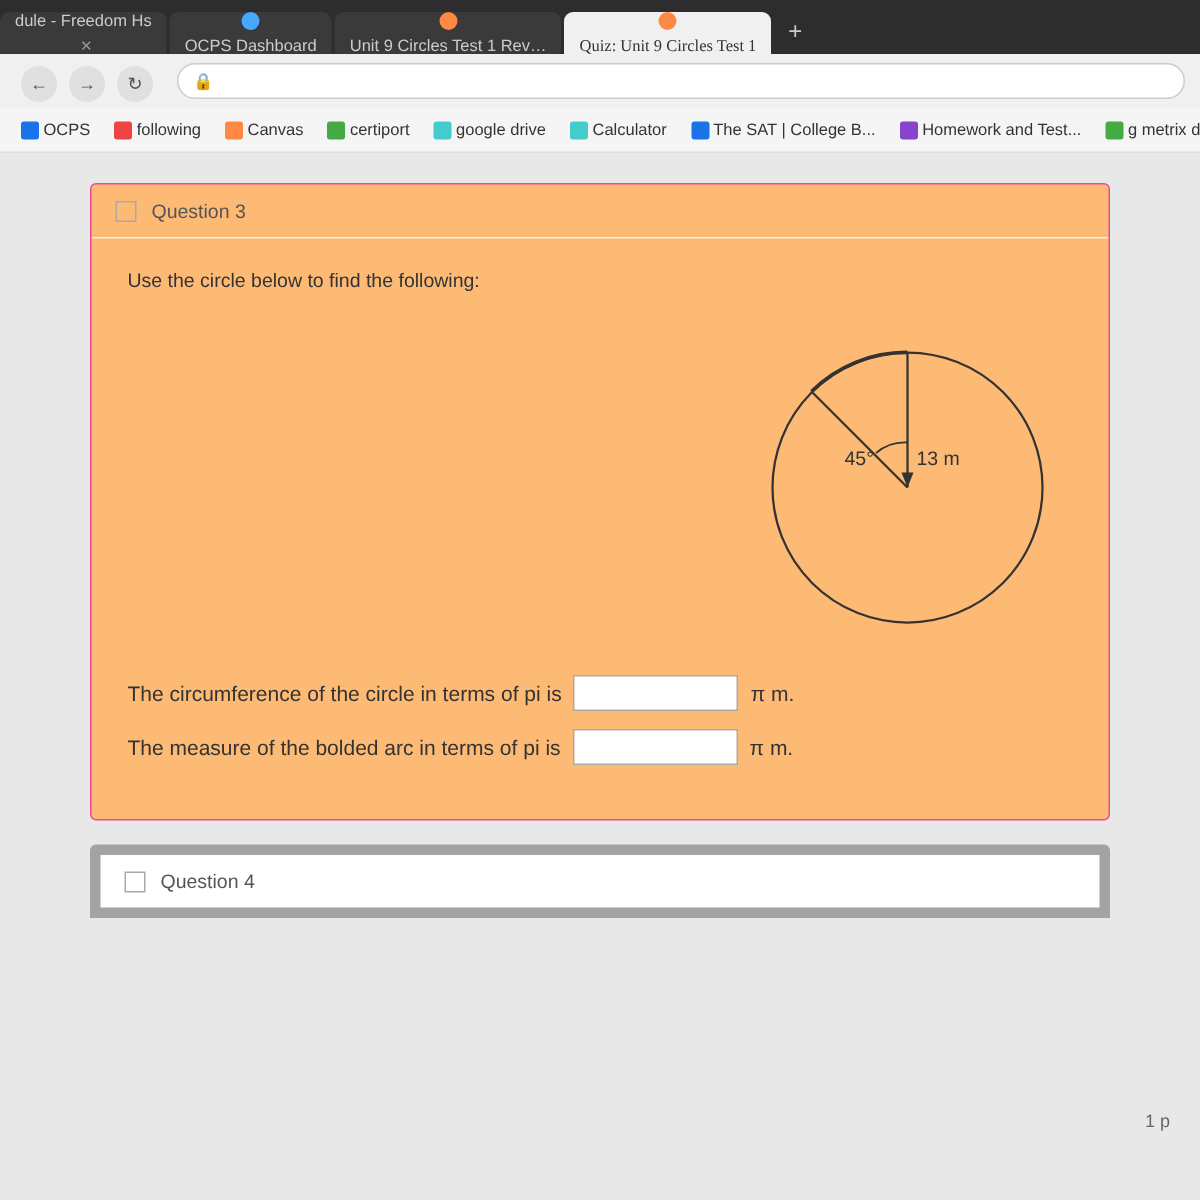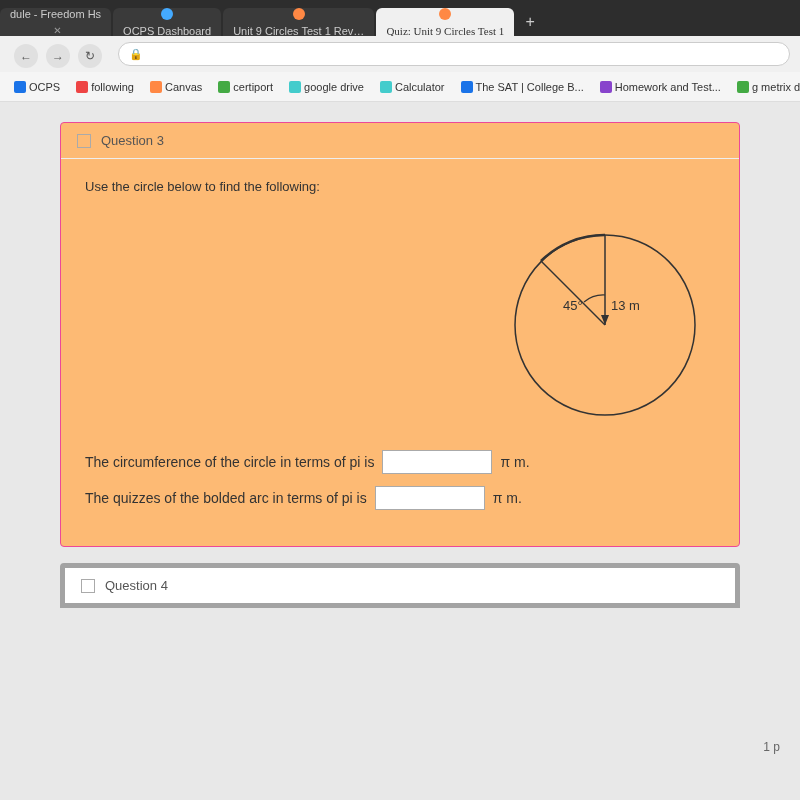--- a/index.html
+++ b/index.html
@@ -199,21 +199,21 @@
     }
     .answer-suffix {
       font-size: 14px;
       color: #333;
     }
 
     
     .question4-header {
       background: white;
       margin: 0 60px 0 60px;
-      border: 5px solid #a3a3a3;
+      border: 7px solid #a3a3a3;
       border-radius: 4px 4px 0 0;
       padding: 10px 16px;
       display: flex;
       align-items: center;
       gap: 10px;
       color: #555;
       font-size: 13px;
     }
     .page-num {
       position: absolute;
@@ -352,21 +352,21 @@
         </svg>
       </div>
 
       <div class="answer-row">
         <span>The circumference of the circle in terms of pi is</span>
         <input class="answer-input" type="text" value="" style="">
         <span class="answer-suffix">π m.</span>
       </div>
 
       <div class="answer-row">
-        <span>The quizzes of the bolded arc in terms of pi is</span>
+        <span>The measure of the bolded arc in terms of pi is</span>
         <input class="answer-input" type="text" value="" style="">
         <span class="answer-suffix">π m.</span>
       </div>
     </div>
   </div>
 
   <div class="page-num">1 p</div>
 
   <div class="question4-header">
     <span class="question-checkbox"></span>

